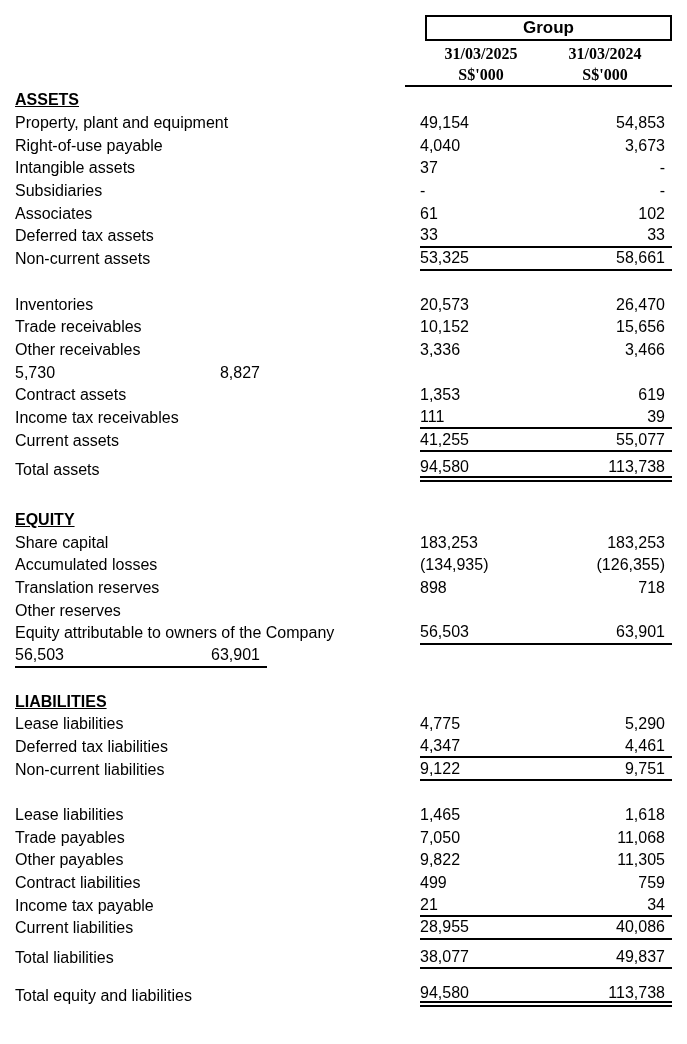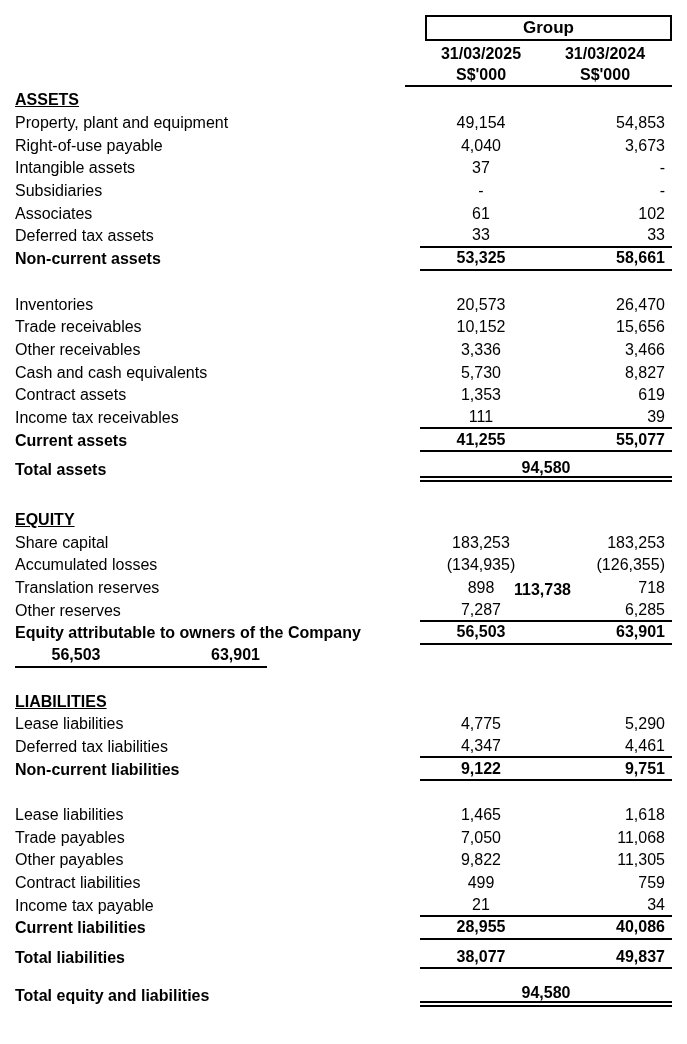--- a/index.html
+++ b/index.html
@@ -20,39 +20,39 @@
     height: 26px; margin-left: 5px;
     display: flex; align-items: center; justify-content: center;
     font-weight: bold; font-size: 17px;
   }
   .dates-row { display: flex; height: 23px; align-items: center; margin-top: 1px; }
   .units-row {
     display: flex; height: 22px; align-items: center;
     border-bottom: 2.5px solid #000;
     margin-left: -15px; padding-left: 15px;
   }
-  .date-cell, .unit-cell { font-weight: bold; text-align: center; }
+  .date-cell, .unit-cell { font-weight: bold; text-align: center; font-family: Liberation Serif, serif; }
   .date-cell { flex: 0 0 122px; }
   .date-cell.c2 { flex: 1; padding-right: 4px; }
   .unit-cell { flex: 0 0 122px; }
   .unit-cell.c2 { flex: 1; padding-right: 4px; }
 
   
   .rows { margin-top: 2px; }
   .row { display: flex; height: 22.7px; align-items: center; gap: 24px; }
   .row .label { flex: 1; white-space: nowrap; overflow: visible; }
   .row .nums { flex: 0 0 252px; height: 100%; display: flex; align-items: center; }
-  .row .v1 { flex: 0 0 122px; text-align: center; }
+  .row .v1 { flex: 0 0 122px; text-align: left; }
   .row .v2 { flex: 1; text-align: right; padding-right: 7px; }
 
   .row.section .label { font-weight: bold; text-decoration: underline; }
-  .row.total { font-weight: bold; }
+  .row.total { font-weight: normal; }
 
   .nums.b-bottom { border-bottom: 2px solid #000; }
-  .nums.b-double { border-bottom: 6px double #000; flex-direction: column; }
+  .nums.b-double { border-bottom: 6px double #000; }
 
   .row.gap-sm { margin-top: 7px; }
   .row.gap-lg { margin-top: 15px; }
   .spacer { height: 22.7px; }
   .spacer.spacer-lg { height: 27px; }
 </style>
 </head>
 <body>
 
 <div class="page">
@@ -144,21 +144,20 @@
         </div>
       </div>
       <div class="row item">
         <div class="label">Other receivables</div>
         <div class="nums">
           <div class="v1">3,336</div>
           <div class="v2">3,466</div>
         </div>
       </div>
       <div class="row item">
-        <div class="label">Cash and cash equivalents</div>
         <div class="nums">
           <div class="v1">5,730</div>
           <div class="v2">8,827</div>
         </div>
       </div>
       <div class="row item">
         <div class="label">Contract assets</div>
         <div class="nums">
           <div class="v1">1,353</div>
           <div class="v2">619</div>
@@ -209,24 +208,20 @@
       </div>
       <div class="row item">
         <div class="label">Translation reserves</div>
         <div class="nums">
           <div class="v1">898</div>
           <div class="v2">718</div>
         </div>
       </div>
       <div class="row item">
         <div class="label">Other reserves</div>
-        <div class="nums b-bottom">
-          <div class="v1">7,287</div>
-          <div class="v2">6,285</div>
-        </div>
       </div>
       <div class="row total">
         <div class="label">Equity attributable to owners of the Company</div>
         <div class="nums b-bottom">
           <div class="v1">56,503</div>
           <div class="v2">63,901</div>
         </div>
       </div>
       <div class="row total">
         <div class="nums b-bottom">

